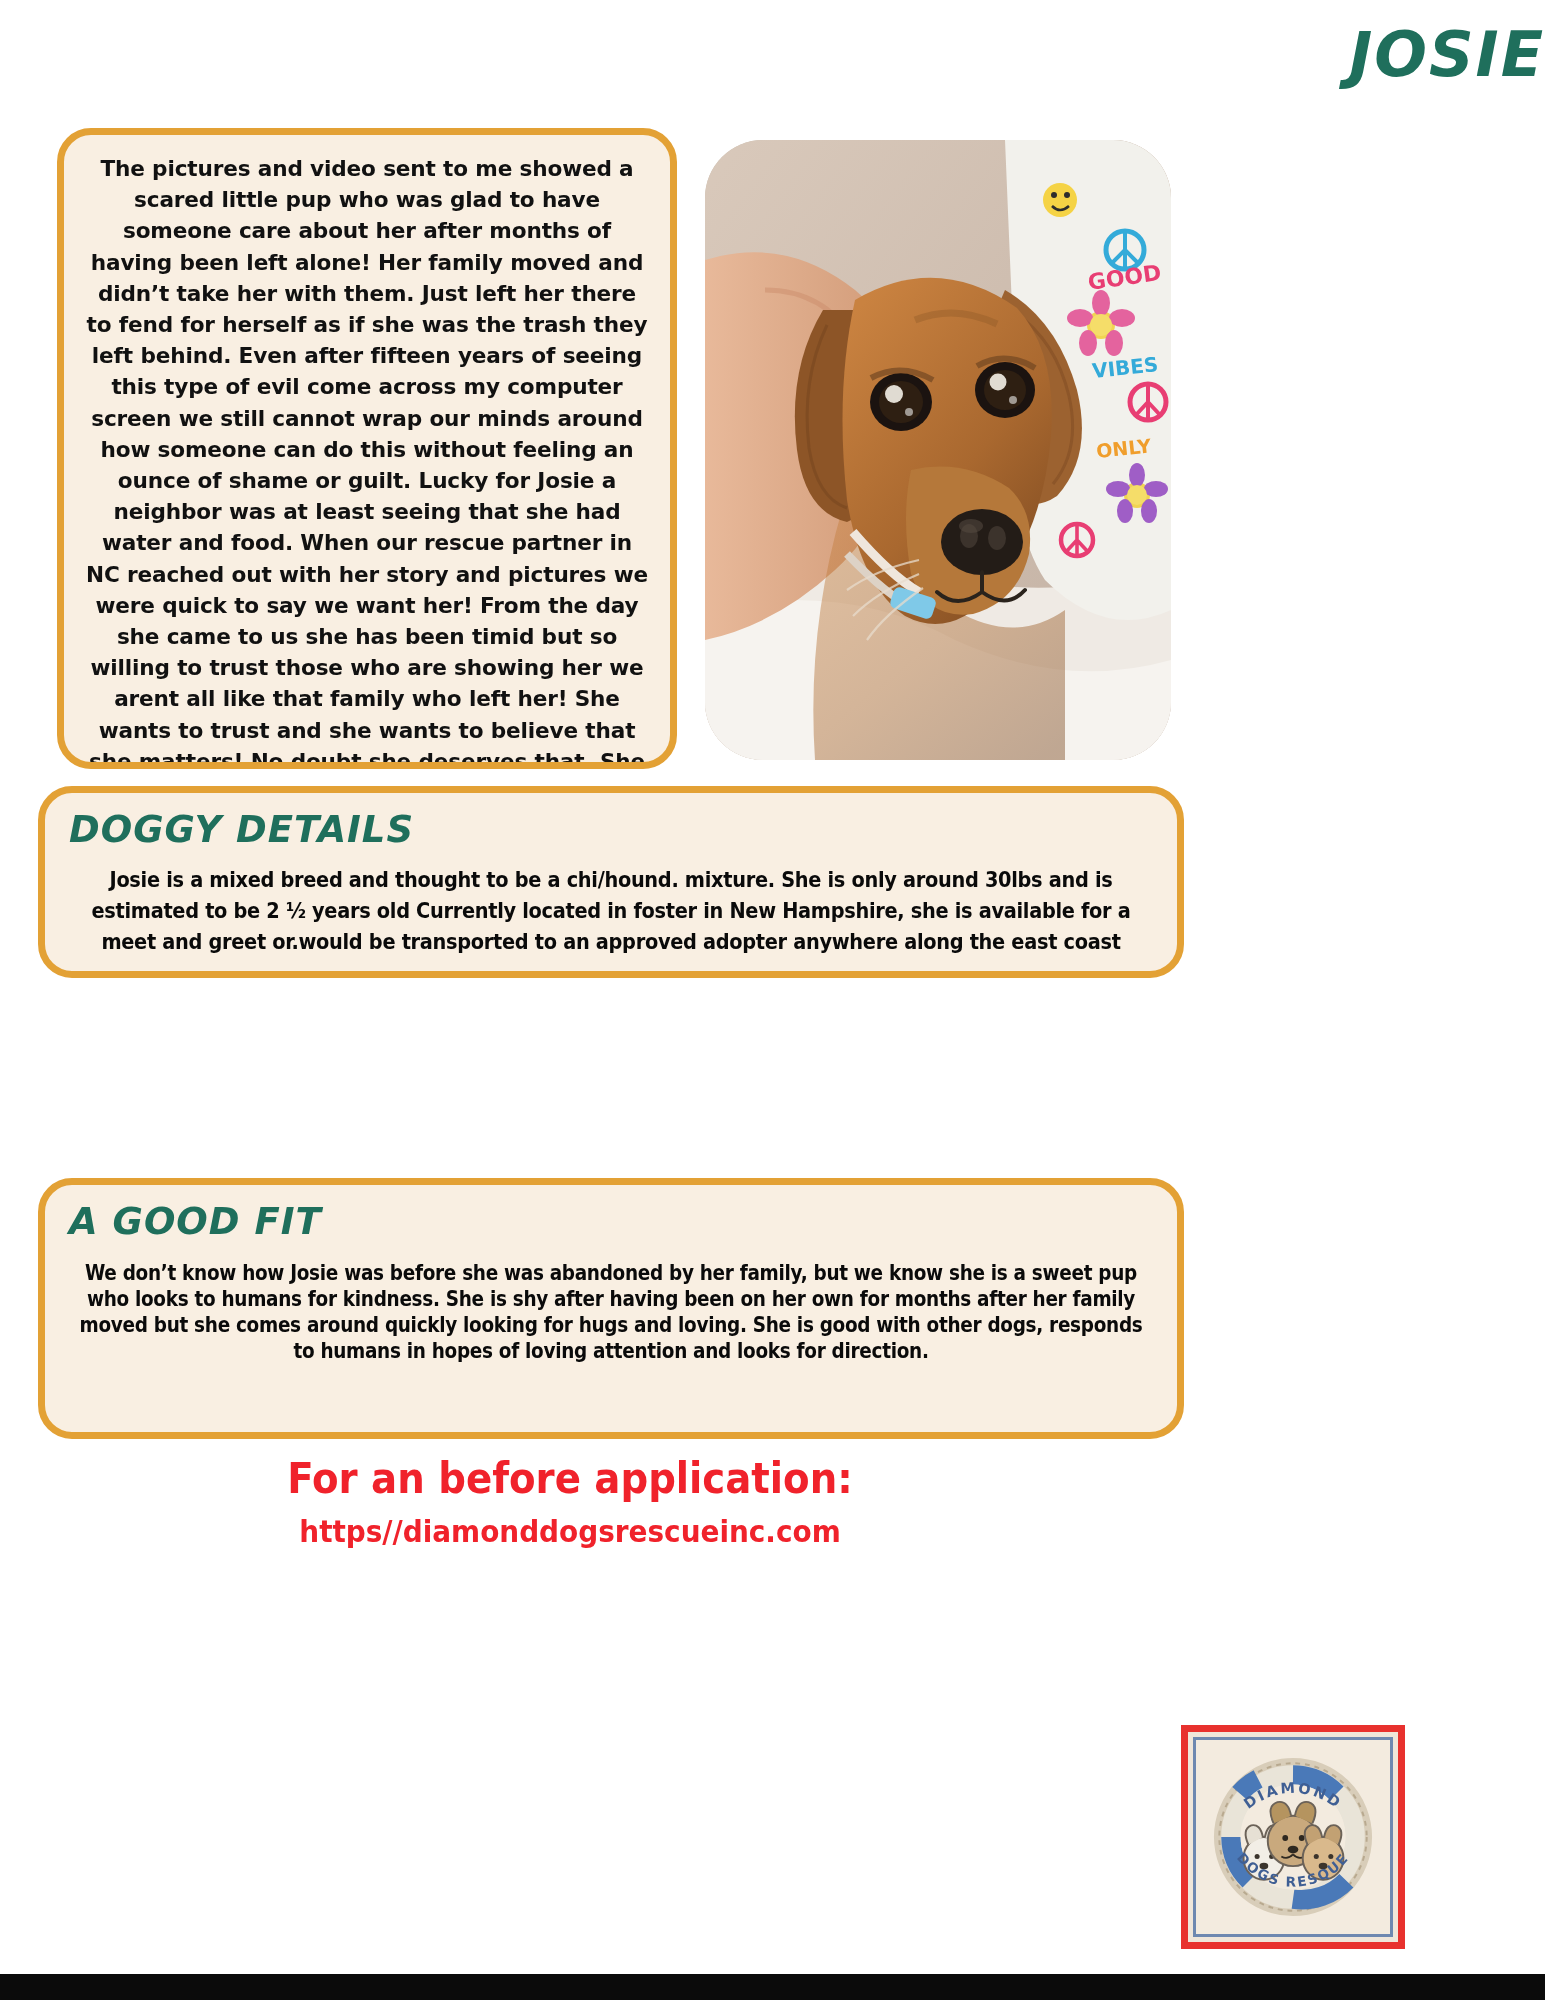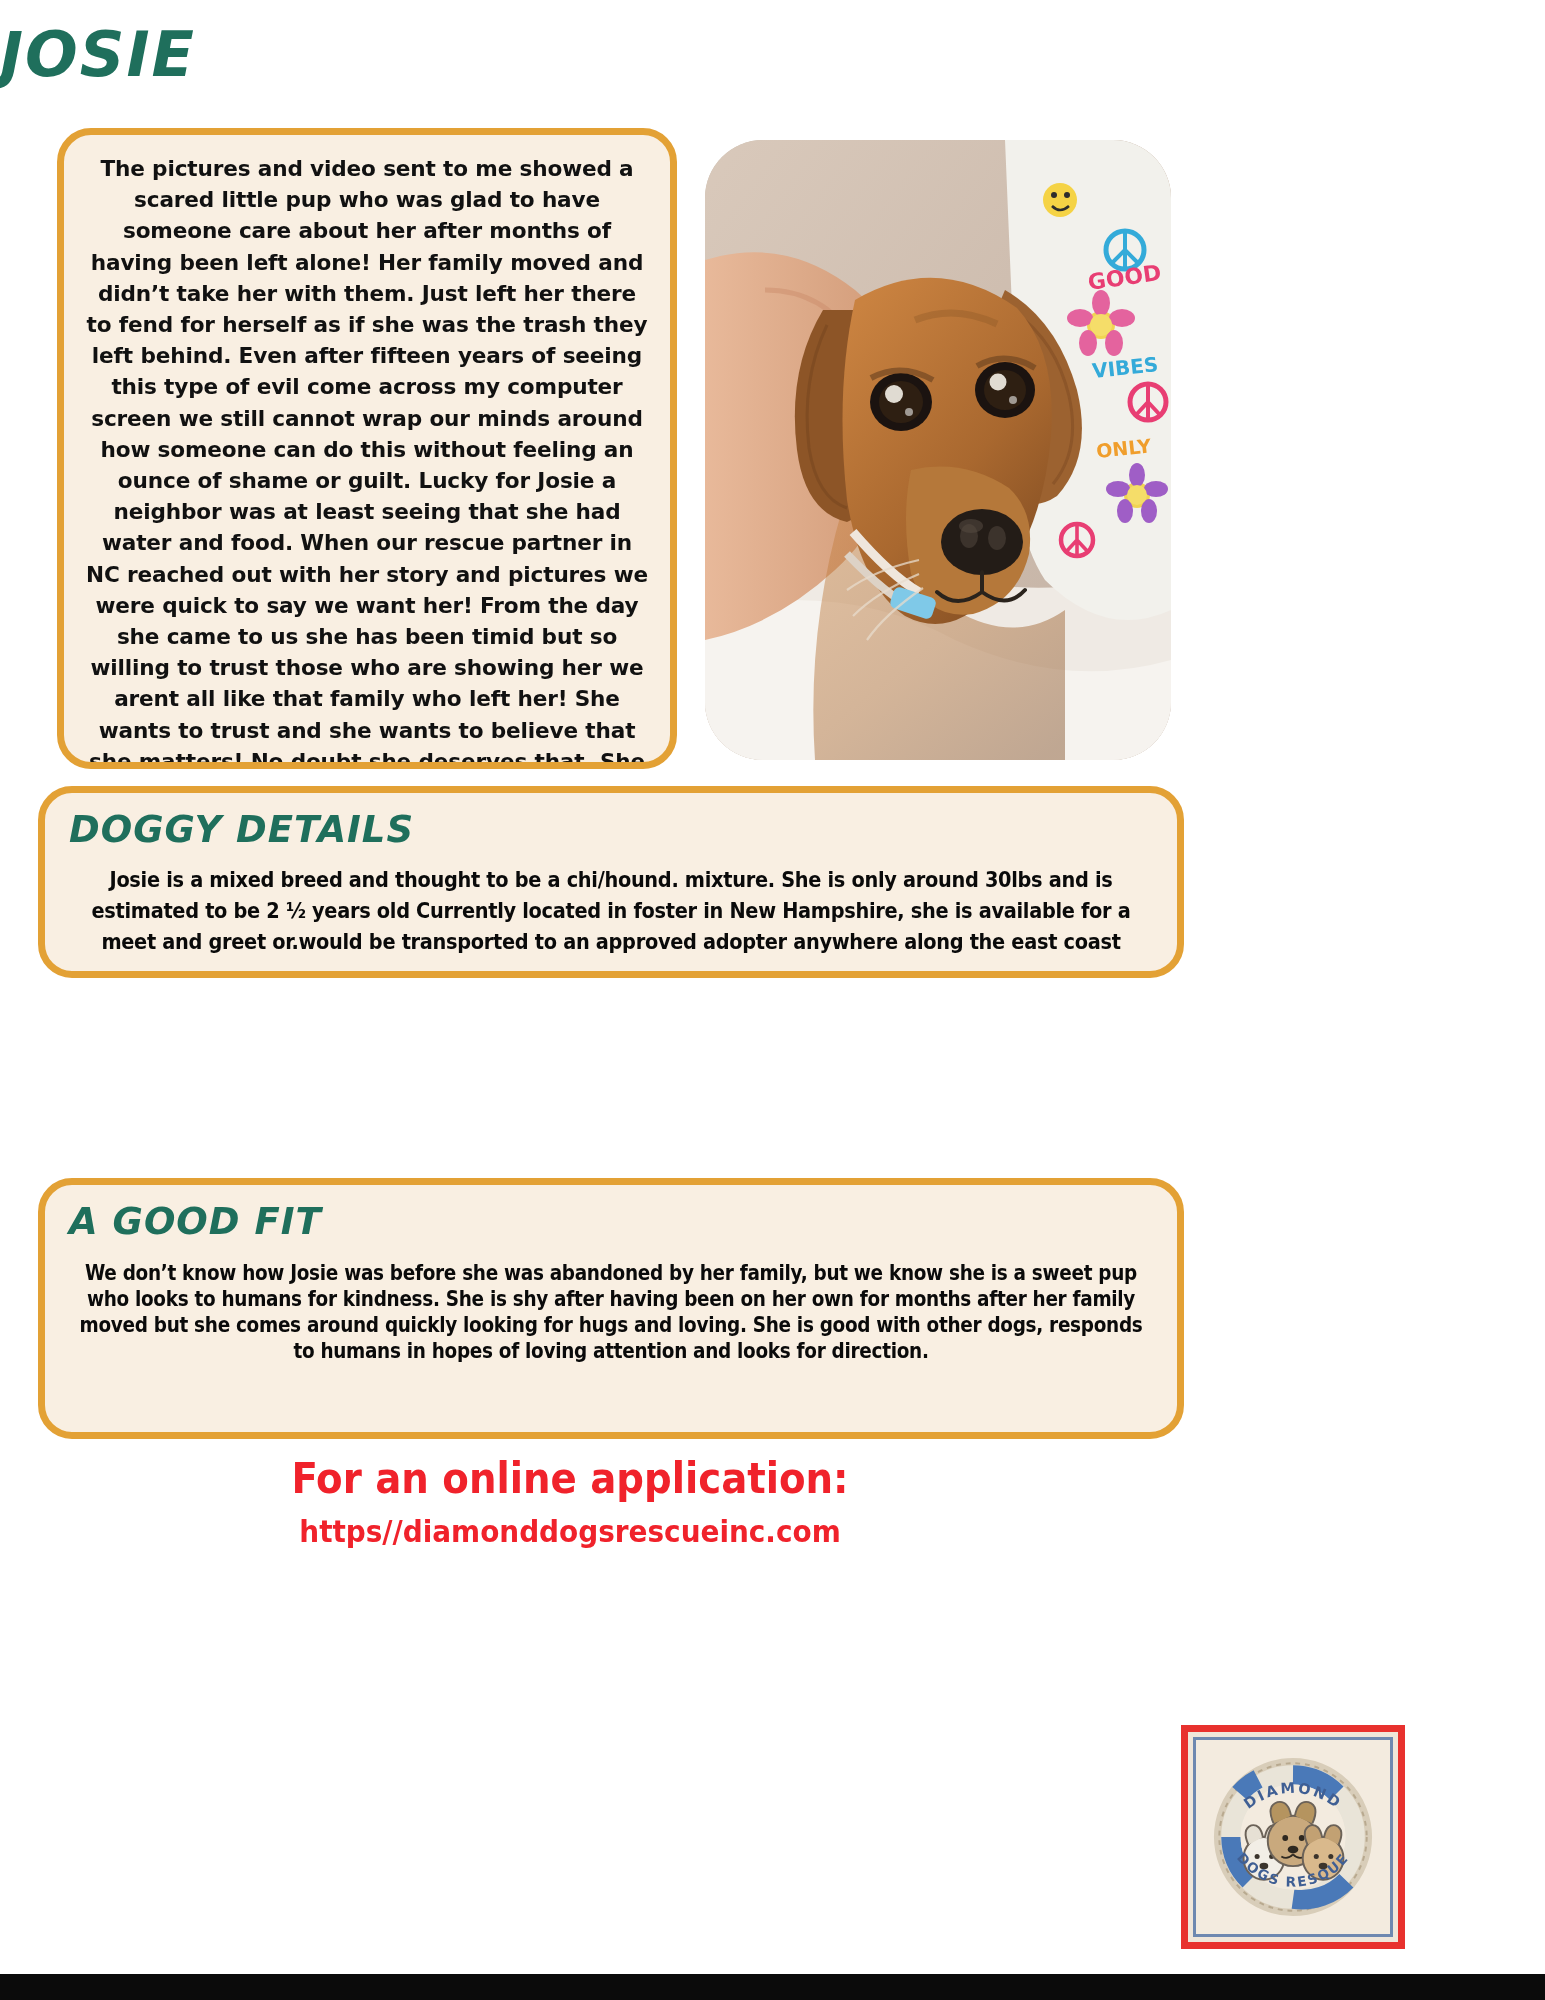--- a/index.html
+++ b/index.html
@@ -16,21 +16,21 @@
     height: 2000px;
     background: #ffffff;
   }
 
   
   .title {
     position: absolute;
     top: 22px;
     left: 0;
     width: 1545px;
-    text-align: left;
+    text-align: right;
     font-family: "DejaVu Sans", sans-serif;
     font-weight: bold;
     font-style: italic;
     font-size: 62px;
     letter-spacing: 2px;
     color: #1F6F5C;
     line-height: 1.05;
   }
 
   
@@ -299,21 +299,21 @@
   </div>
 
 
   <div class="card section-card sec-fit">
     <div class="sec-head">A GOOD FIT</div>
     <div class="sec-body">We don’t know how Josie was before she was abandoned by her family, but we know she is a sweet pup who looks to humans for kindness.   She is shy after having been on her own for months after her family moved but she comes around quickly looking for hugs and loving.  She is good with other dogs, responds to humans in hopes of loving attention and  looks for direction.</div>
   </div>
 
   <div class="footer">
     <div class="footer-text">
-      <div class="footer-line1">For an online application:</div>
+      <div class="footer-line1">For an before application:</div>
       <div class="footer-line2">https//diamonddogsrescueinc.com</div>
     </div>
   </div>
 
   <div class="logo-box">
     <div class="logo-inner">
       <svg viewBox="0 0 200 200" width="100%" height="100%">
         <defs>
           <path id="arcTop" d="M 32 108 A 70 70 0 0 1 168 108" fill="none"></path>
           <path id="arcBot" d="M 30 96 A 72 72 0 0 0 170 96" fill="none"></path>

